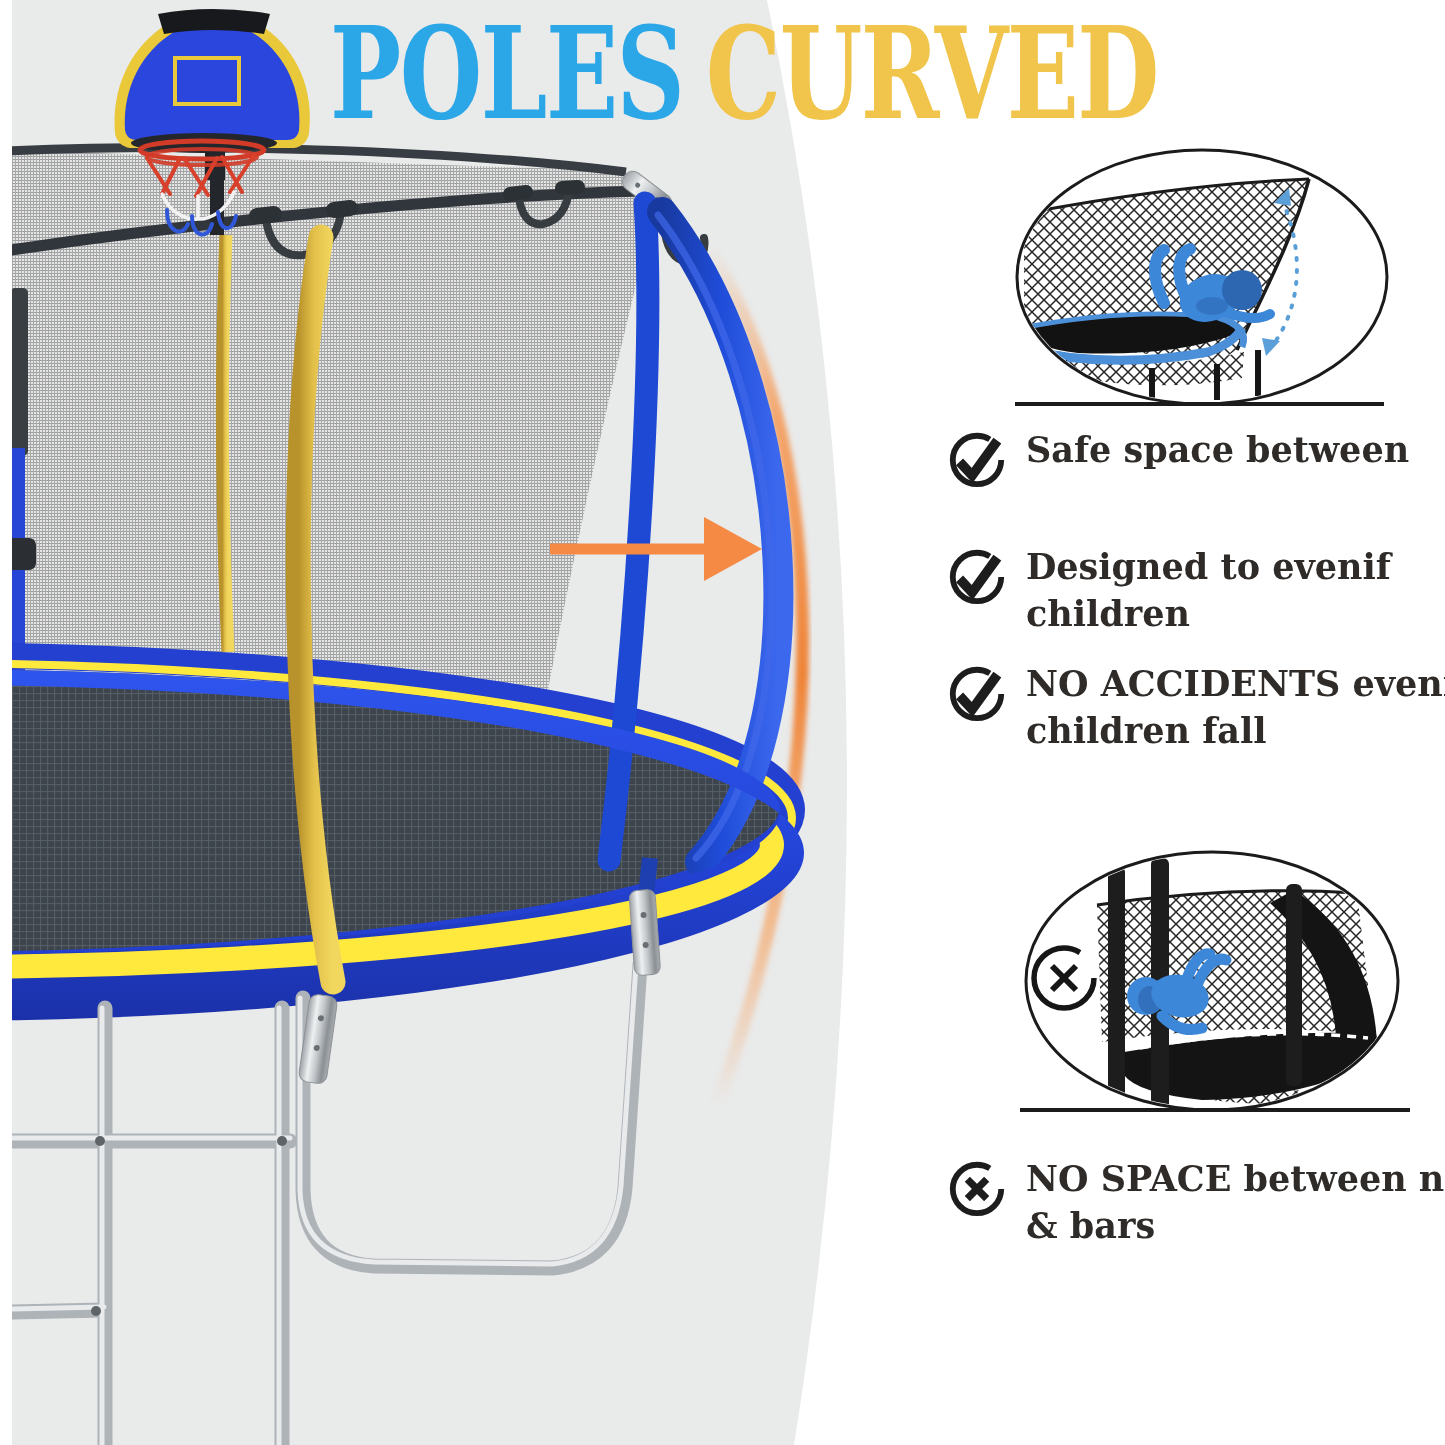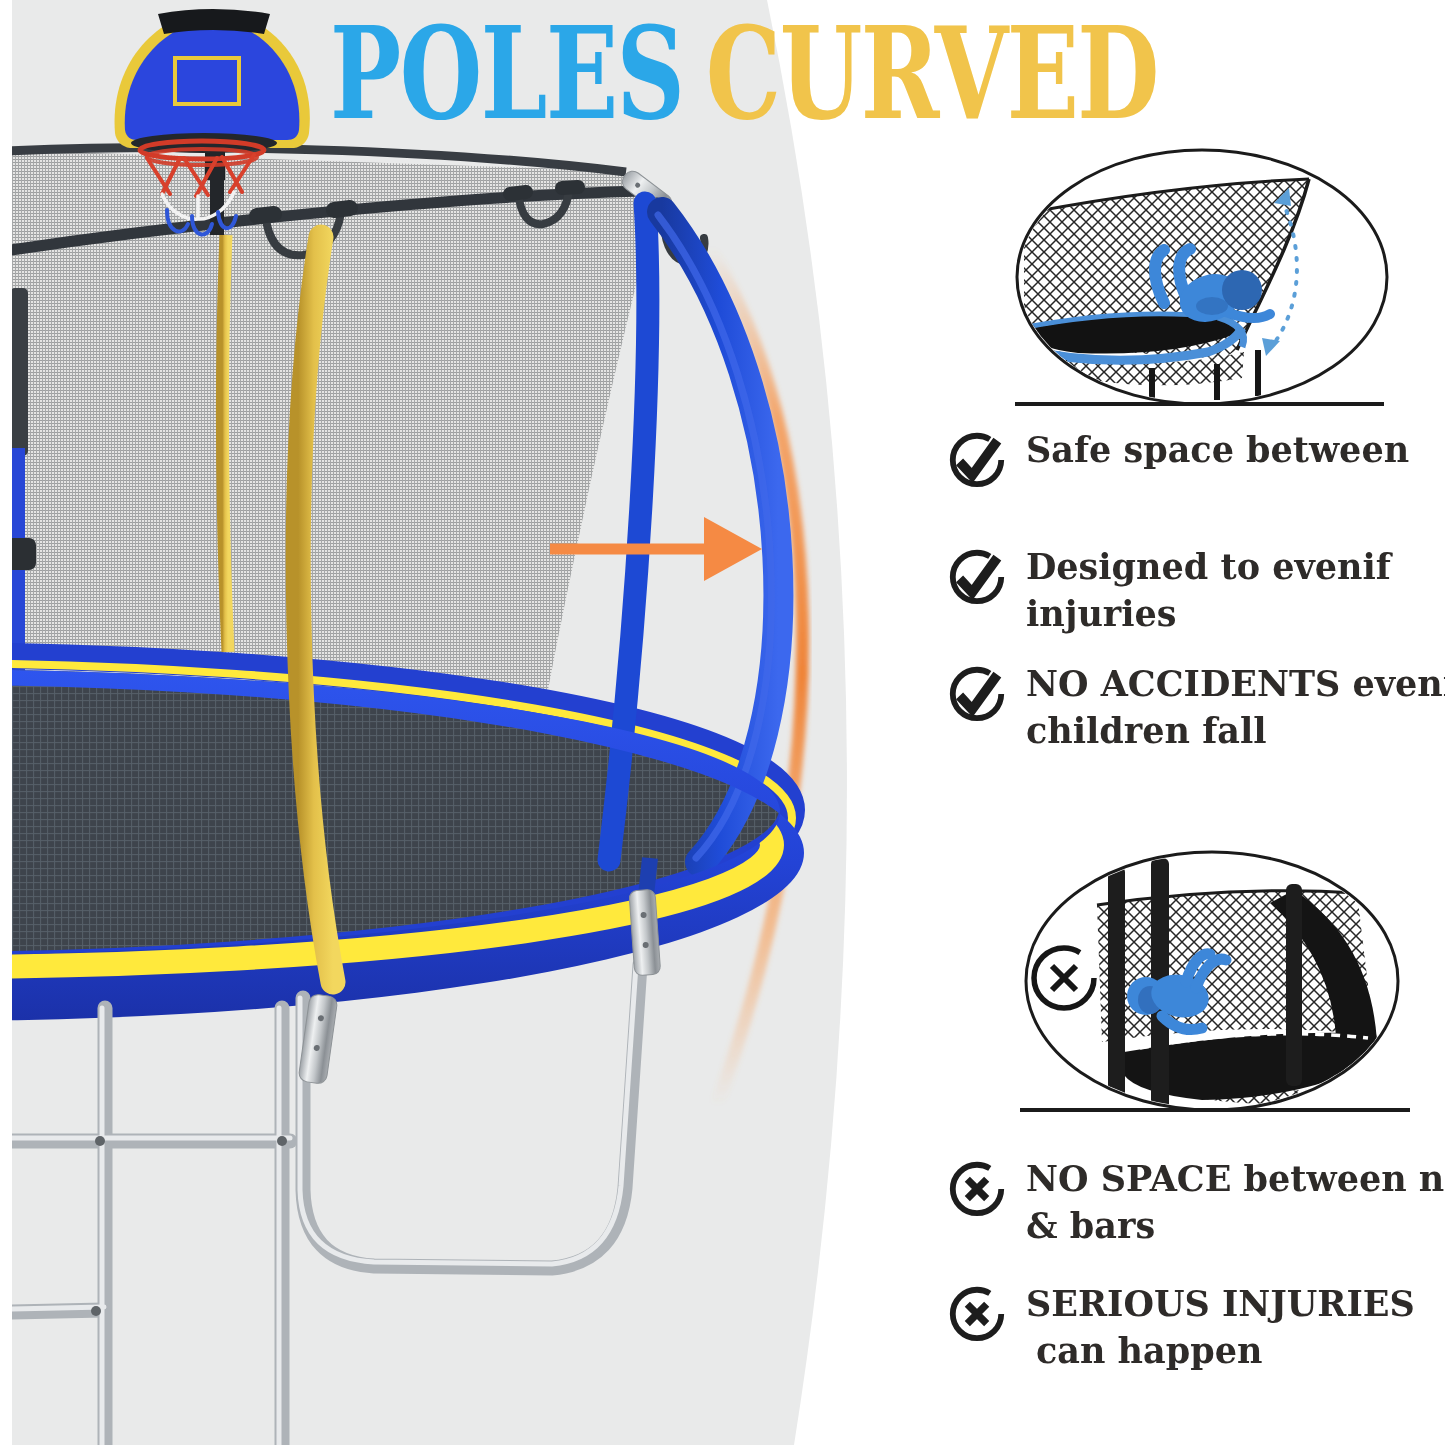--- a/index.html
+++ b/index.html
@@ -269,21 +269,21 @@
     <div>Safe space between</div>
   </div>
 </div>
 <div class="row" style="top:543px">
   <svg class="mark" width="62" height="62" viewBox="0 0 64 64">
     <circle class="ring" cx="32" cy="33" r="25" pathLength="360"></circle>
         <path class="tick" d="M14 35 L27 49 L53 13"></path>
   </svg>
   <div class="lines">
     <div>Designed to evenif</div>
-    <div>injuries</div>
+    <div>children</div>
   </div>
 </div>
 <div class="row" style="top:660px">
   <svg class="mark" width="62" height="62" viewBox="0 0 64 64">
     <circle class="ring" cx="32" cy="33" r="25" pathLength="360"></circle>
         <path class="tick" d="M14 35 L27 49 L53 13"></path>
   </svg>
   <div class="lines">
     <div>NO ACCIDENTS evenif</div>
     <div>children fall</div>
@@ -293,24 +293,14 @@
 <div class="row" style="top:1155px">
   <svg class="mark" width="62" height="62" viewBox="0 0 64 64">
     <circle class="ring" cx="32" cy="33" r="25" pathLength="360"></circle>
         <path class="xg" d="M22 23 L42 43 M42 23 L22 43"></path>
   </svg>
   <div class="lines">
     <div>NO SPACE between net</div>
     <div>&amp; bars</div>
   </div>
 </div>
-<div class="row" style="top:1280px">
-  <svg class="mark" width="62" height="62" viewBox="0 0 64 64">
-    <circle class="ring" cx="32" cy="33" r="25" pathLength="360"></circle>
-        <path class="xg" d="M22 23 L42 43 M42 23 L22 43"></path>
-  </svg>
-  <div class="lines">
-    <div>SERIOUS INJURIES</div>
-    <div class="indent">can happen</div>
-  </div>
-</div>
 
 </div>
 
 </body></html>

